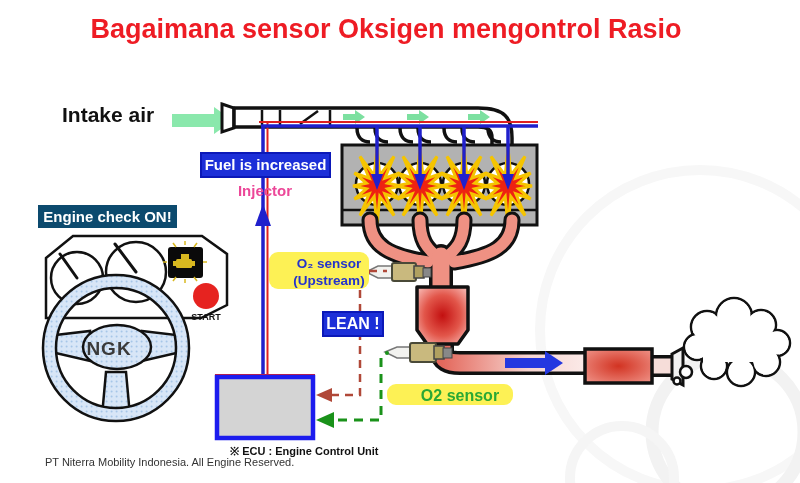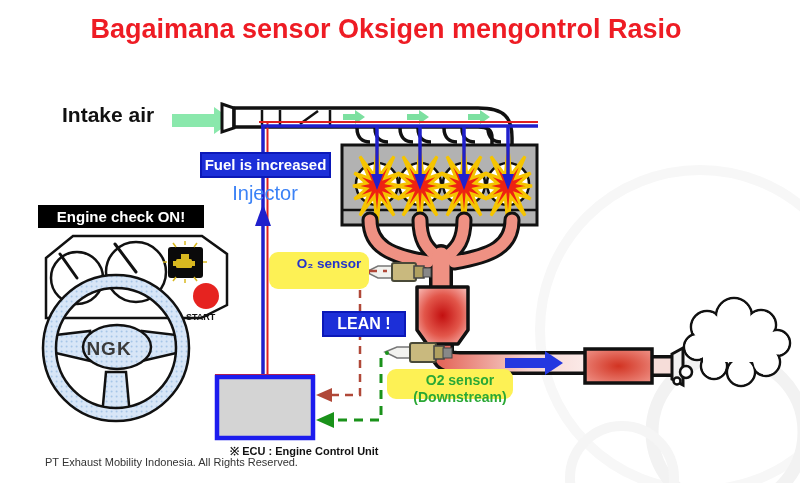--- a/index.html
+++ b/index.html
@@ -6,35 +6,35 @@
   #stage{position:relative;width:800px;height:483px;overflow:hidden;background:#fff;
          font-family:"Liberation Sans",sans-serif;}
   #art{position:absolute;left:0;top:0;}
   .lbl{position:absolute;white-space:nowrap;}
   .title{left:0;top:12px;width:772px;text-align:center;color:#ee1c24;
          font-weight:bold;font-size:27px;line-height:35px;}
   .intake{left:62px;top:103px;font-size:21px;font-weight:bold;color:#111;}
   .bluebox{background:#1c2fd8;color:#fff;font-weight:bold;text-align:center;
            border:2px solid #0b18b8;box-sizing:border-box;}
   .fuelbox{left:200px;top:152px;width:131px;height:26px;font-size:15px;line-height:22px;}
-  .leanbox{left:322px;top:311px;width:84px;height:26px;font-size:16px;line-height:22px;}
-  .injector{left:222px;top:182px;width:86px;text-align:center;font-size:20px;font-weight:normal;color:#3b82f6;}
-  .checkbox{left:38px;top:205px;width:166px;height:23px;background:#000000;color:#fff;
+  .leanbox{left:322px;top:311px;width:62px;height:26px;font-size:16px;line-height:22px;}
+  .injector{left:222px;top:182px;width:86px;text-align:center;font-size:15px;font-weight:bold;color:#ec4899;}
+  .checkbox{left:38px;top:205px;width:139px;height:23px;background:#0c4a6e;color:#fff;
             font-weight:bold;font-size:15px;text-align:center;line-height:23px;}
   .ybox{background:#fdf155;border-radius:9px;font-weight:bold;text-align:center;line-height:17px;padding-left:20px;}
   .upbox{left:269px;top:252px;width:100px;height:37px;font-size:13.5px;color:#2433cc;padding-top:3px;box-sizing:border-box;}
-  .downbox{left:387px;top:369px;width:126px;height:30px;font-size:14px;color:#2aa835;padding-top:3px;box-sizing:border-box;}
+  .downbox{left:387px;top:384px;width:126px;height:21px;font-size:16px;color:#2aa835;padding-top:3px;box-sizing:border-box;}
   .twc{left:479px;top:295px;color:#1a1a1a;}
   .twc .big{font-size:21px;letter-spacing:1px;}
   .twc .small{font-size:12px;}
   .cloudtxt{left:699px;top:326px;width:76px;text-align:center;font-size:13.5px;
             font-weight:bold;color:#111;line-height:16px;}
   .ngk{left:76px;top:338px;width:66px;text-align:center;font-size:19px;font-weight:bold;
        color:#3a3a3a;letter-spacing:1px;}
-  .start{left:186px;top:312px;width:40px;text-align:left;font-size:9px;font-weight:bold;color:#111;}
+  .start{left:186px;top:312px;width:40px;text-align:center;font-size:9px;font-weight:bold;color:#111;}
   .ecunote{left:230px;top:443px;width:150px;text-align:left;font-size:11px;font-weight:bold;color:#111;}
   .footer{left:45px;top:456px;font-size:11px;color:#333;}
 </style>
 </head>
 <body>
 
 <div id="stage">
 
 <svg id="art" width="800" height="483" viewBox="0 0 800 483">
   <defs>
@@ -268,32 +268,32 @@
 <div class="lbl intake">Intake air</div>
 
 <div class="lbl bluebox fuelbox">Fuel is increased</div>
 
 <div class="lbl injector">Injector</div>
 
 <div class="lbl checkbox">Engine check ON!</div>
 
 <div class="lbl ybox upbox">
   <div>O₂ sensor</div>
+  <div>(Upstream)</div>
 </div>
 
 <div class="lbl bluebox leanbox">LEAN !</div>
 
 
 <div class="lbl ybox downbox">
   <div>O2 sensor</div>
-  <div>(Downstream)</div>
 </div>
 
 
 <div class="lbl ngk">NGK</div>
 
 <div class="lbl start">START</div>
 
 <div class="lbl ecunote">※ ECU : Engine Control Unit</div>
 
-<div class="lbl footer">PT Exhaust Mobility Indonesia. All Rights Reserved.</div>
+<div class="lbl footer">PT Niterra Mobility Indonesia. All Engine Reserved.</div>
 
 </div>
 
 </body></html>

